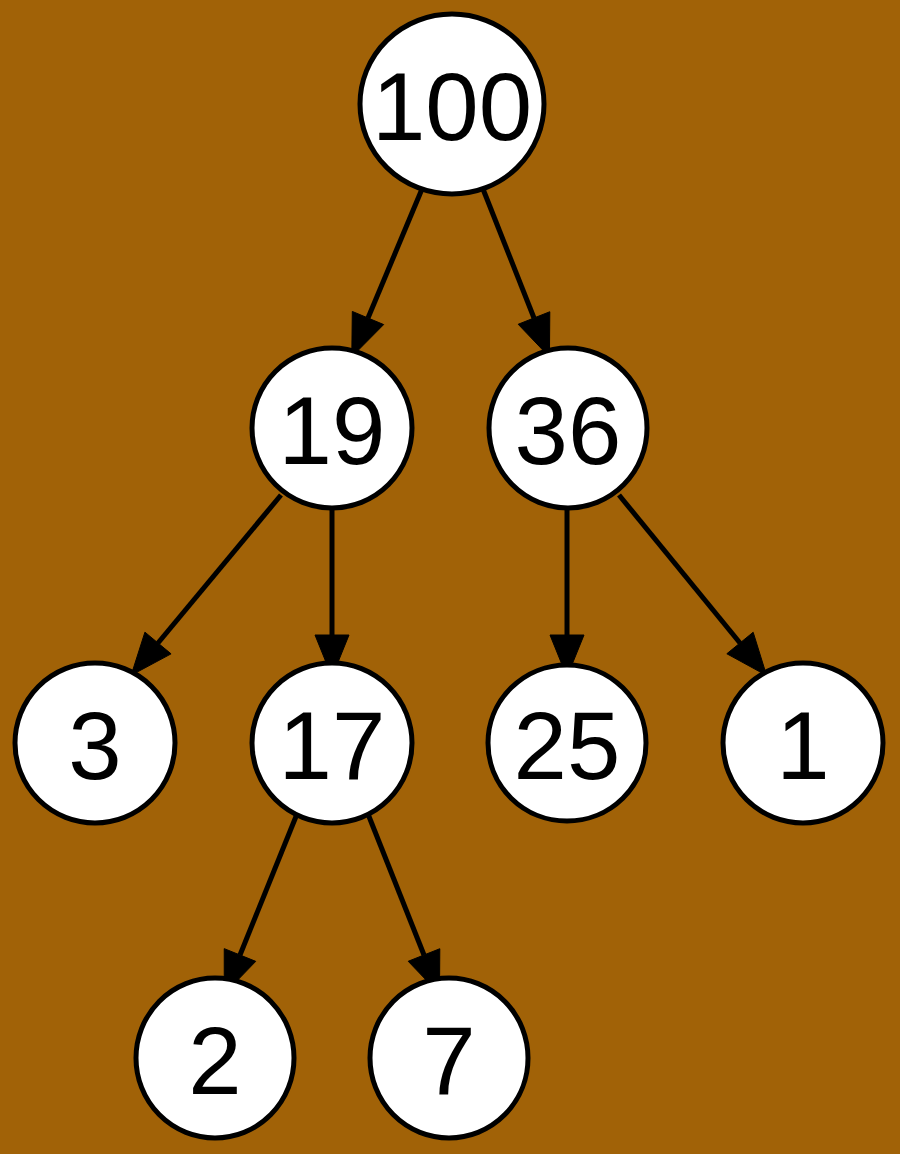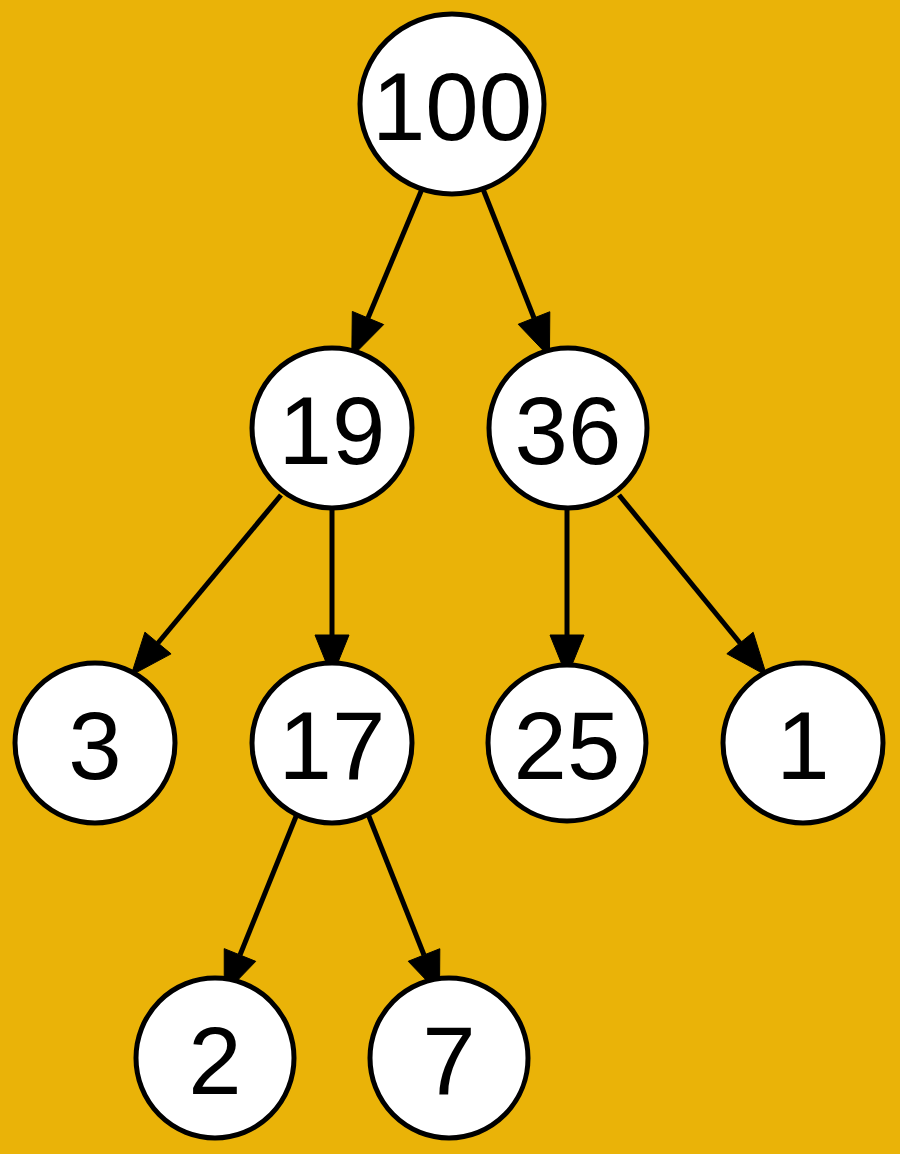--- a/index.html
+++ b/index.html
@@ -11,21 +11,21 @@
   body {
     width: 900px;
     height: 1154px;
     overflow: hidden;
     font-family: "Liberation Sans", sans-serif;
   }
   #diagram-root {
     position: relative;
     width: 900px;
     height: 1154px;
-    background: #eab308;
+    background: #a16207;
   }
   svg#tree-svg {
     display: block;
     width: 900px;
     height: 1154px;
   }
   .node-ellipse {
     fill: #ffffff;
     stroke: #000000;
     stroke-width: 5;

